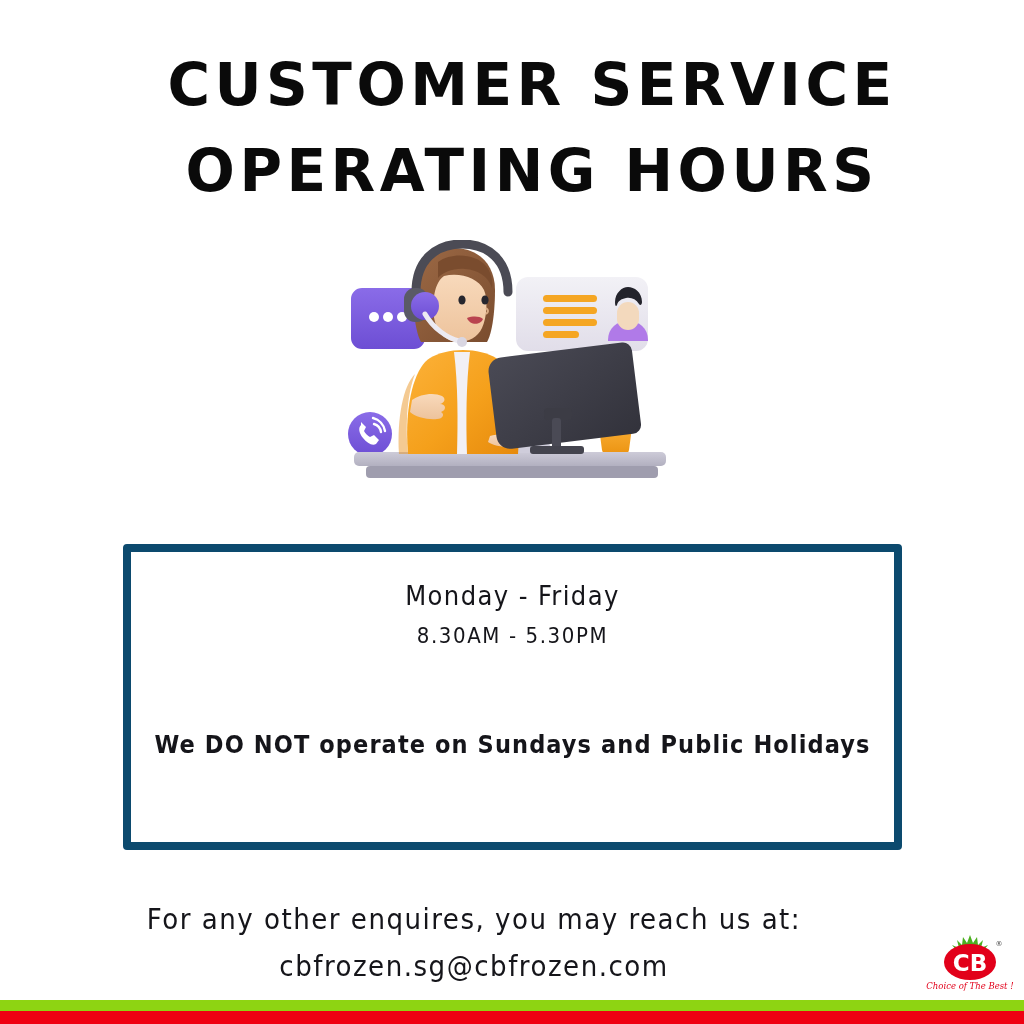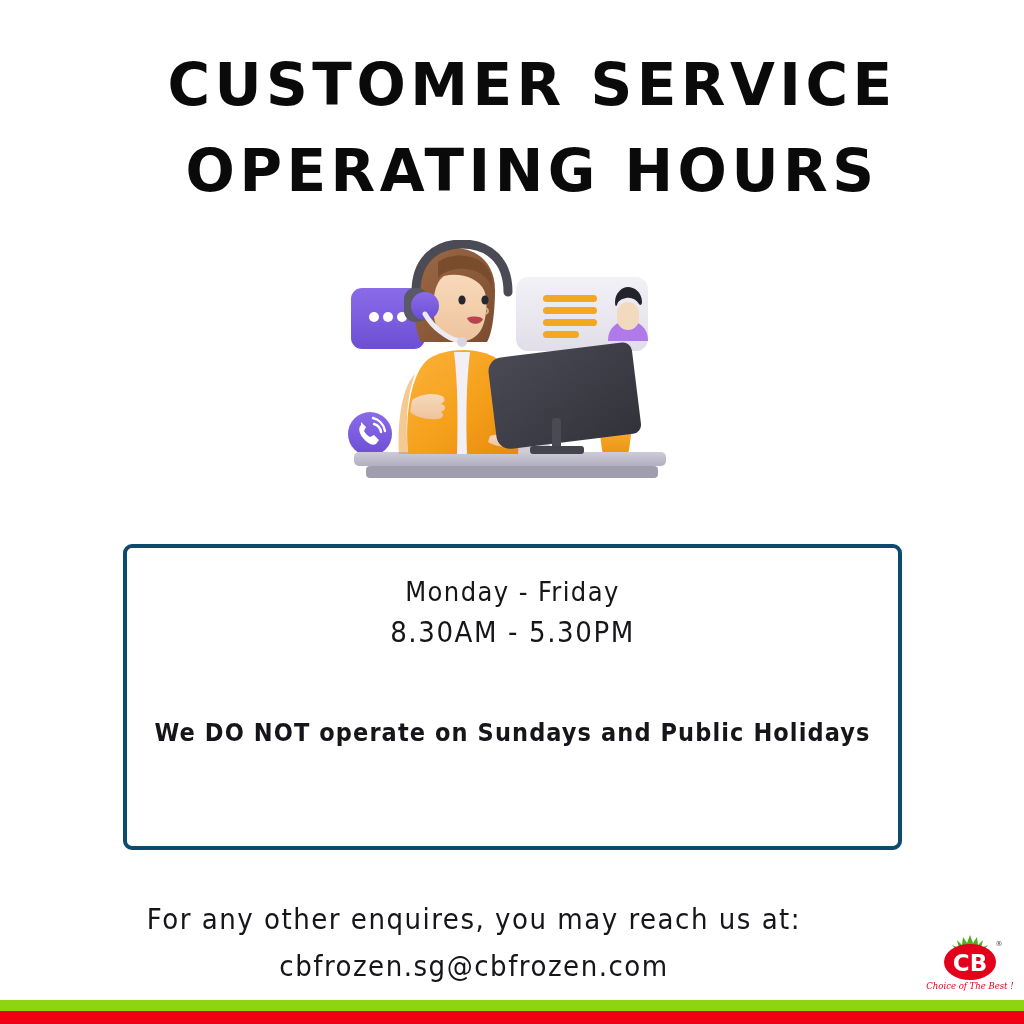--- a/index.html
+++ b/index.html
@@ -18,40 +18,40 @@
     letter-spacing:4.5px;color:#0a0a0a;white-space:nowrap;margin-left:40px;
   }
 
   
   .illustration{position:absolute;left:340px;top:240px;width:340px;height:270px;}
   .ill-svg{display:block;width:340px;height:270px;}
 
   
   .hours-box{
     position:absolute;left:123px;top:544px;width:779px;height:306px;
-    border:4px solid #0c4a6e;border-radius:9px;box-sizing:border-box;
+    border:8px solid #0c4a6e;border-radius:4px;box-sizing:border-box;
     background:#fff;
   }
   .hours-inner{
     position:absolute;left:0;top:0;width:100%;height:100%;
     display:flex;flex-direction:column;align-items:center;justify-content:flex-start;
     padding-top:24px;box-sizing:border-box;
   }
   .hrow{
     font-family:"DejaVu Sans Condensed","Liberation Sans", sans-serif;
     font-size:27px;line-height:40px;letter-spacing:1.4px;color:#15151a;
     font-weight:400;white-space:nowrap;text-align:center;
   }
-  .hrow.big{font-size:29px;letter-spacing:1.6px;}
+  .hrow.big{font-size:22px;letter-spacing:1.6px;}
   .gap{height:30px;}
   .gap2{height:34px;}
   .note{
     font-family:"DejaVu Sans Condensed","Liberation Sans", sans-serif;
     font-size:25px;line-height:34px;letter-spacing:1.1px;color:#15151a;
-    font-weight:700;white-space:nowrap;
+    font-weight:700;white-space:nowrap;margin-top:8px;
   }
 
   
   .footer-text{position:absolute;left:0;top:896px;width:948px;text-align:center;}
   .frow{
     font-family:"DejaVu Sans Condensed","Liberation Sans", sans-serif;
     font-size:29px;line-height:47px;letter-spacing:1.5px;color:#15151a;
     white-space:nowrap;
   }
 

